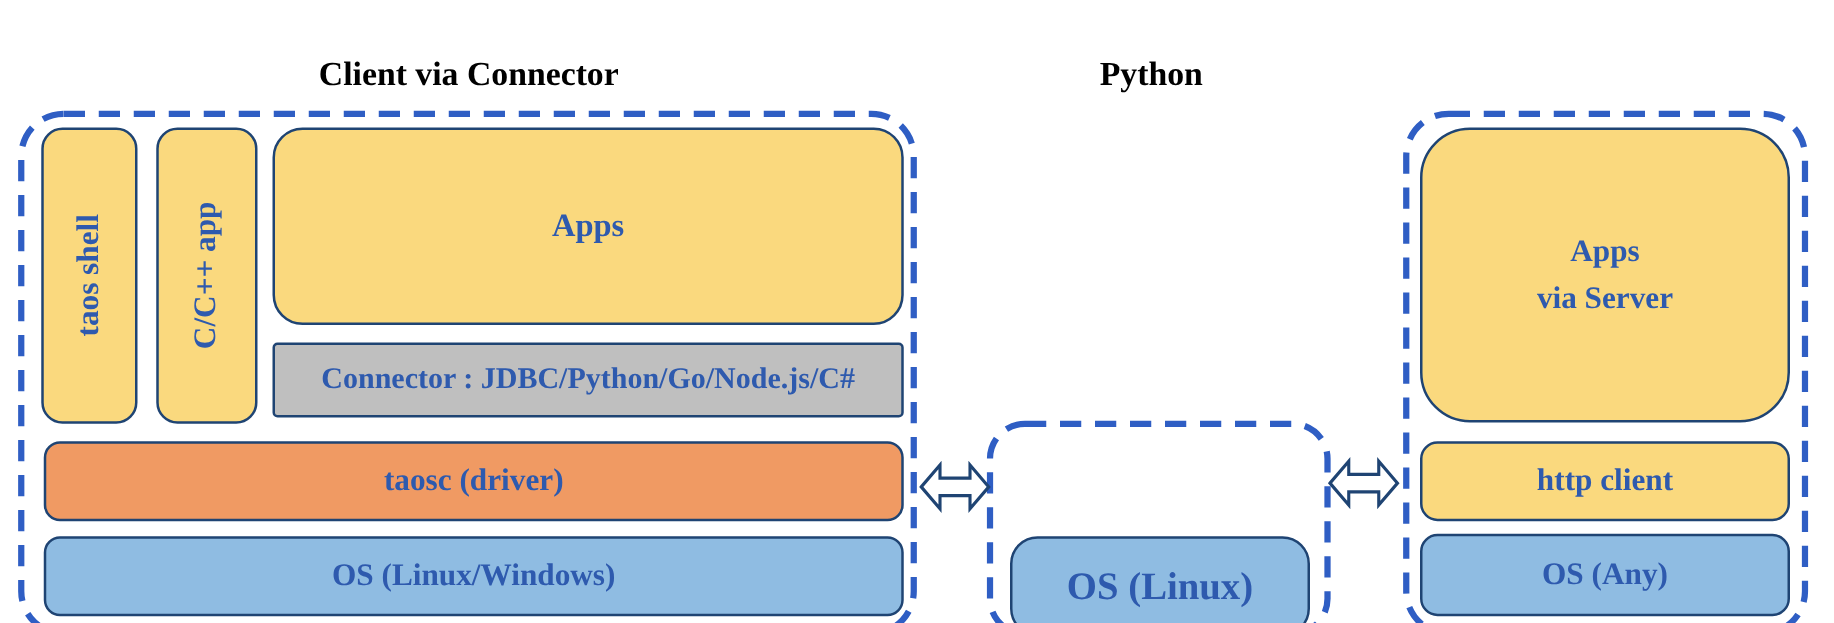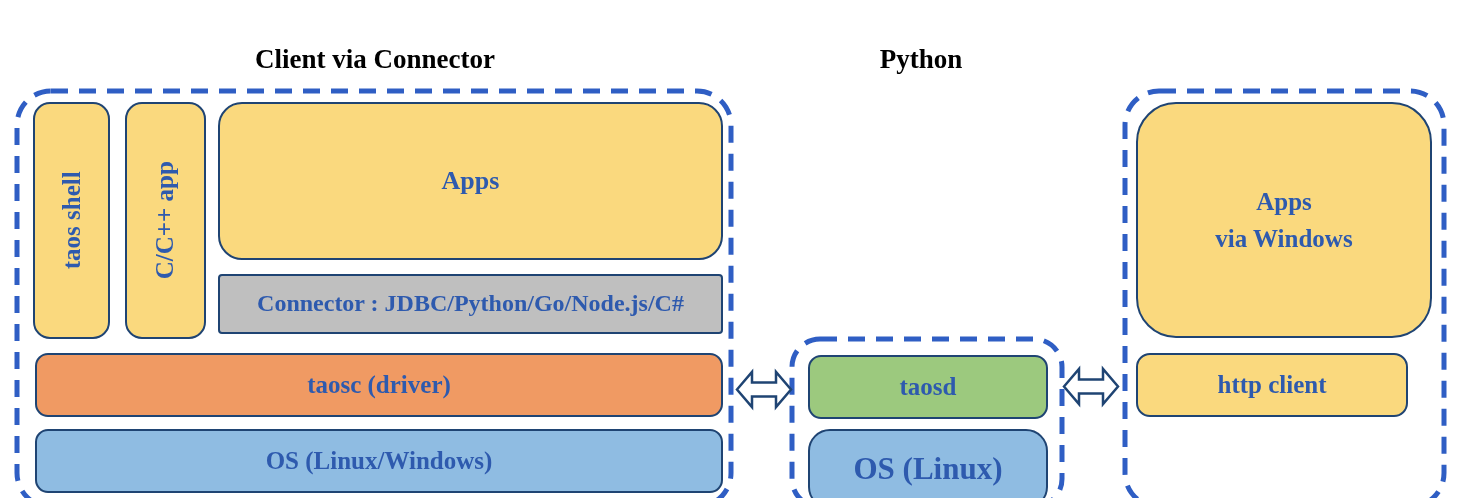--- a/index.html
+++ b/index.html
@@ -96,38 +96,38 @@
     </div>
     <div class="box orange" style="left:21px;top:265px;width:688px;height:64px;border-radius:13px;font-size:25px">
       <span>taosc (driver)</span>
     </div>
   </div>
 
   <div class="group" style="left:789px;top:304px;width:276px;height:174px">
     <svg class="dash" width="276" height="174">
       <rect x="3" y="3" width="270" height="168" rx="28" fill="none" stroke="var(--dash-border,#2F5EC4)" stroke-width="5" stroke-dasharray="17 11"></rect>
     </svg>
-    <div class="box green" style="left:19px;top:19px;width:240px;height:64px;border-radius:13px;font-size:25px">
-      <span>taosd</span>
-    </div>
     <div class="box blue" style="left:19px;top:93px;width:240px;height:80px;border-radius:22px;font-size:31px">
       <span>OS (Linux)</span>
     </div>
   </div>
 
   <div class="group" style="left:1122px;top:56px;width:325px;height:422px">
     <svg class="dash" width="325" height="422">
       <rect x="3" y="3" width="319" height="416" rx="34" fill="none" stroke="var(--dash-border,#2F5EC4)" stroke-width="5" stroke-dasharray="17 11"></rect>
     </svg>
     <div class="box yellow" style="left:14px;top:14px;width:296px;height:236px;border-radius:40px;font-size:25px;line-height:1.5">
       <span>Apps</span>
-      <span>via Windows</span>
+      <span>via Server</span>
     </div>
-    <div class="box yellow" style="left:14px;top:265px;width:272px;height:64px;border-radius:14px;font-size:25px">
+    <div class="box yellow" style="left:14px;top:265px;width:296px;height:64px;border-radius:14px;font-size:25px">
       <span>http client</span>
+    </div>
+    <div class="box blue" style="left:14px;top:339px;width:296px;height:66px;border-radius:14px;font-size:25px">
+      <span>OS (Any)</span>
     </div>
   </div>
 
   <svg class="arrow" style="left:735px;top:336px" width="58" height="43" viewBox="0 0 58 43">
     <polygon points="2,21.5 17,4 17,14.5 41,14.5 41,4 56,21.5 41,39 41,28.5 17,28.5 17,39"></polygon>
   </svg>
   <svg class="arrow" style="left:1062px;top:333px" width="58" height="43" viewBox="0 0 58 43">
     <polygon points="2,21.5 17,4 17,14.5 41,14.5 41,4 56,21.5 41,39 41,28.5 17,28.5 17,39"></polygon>
   </svg>
 

